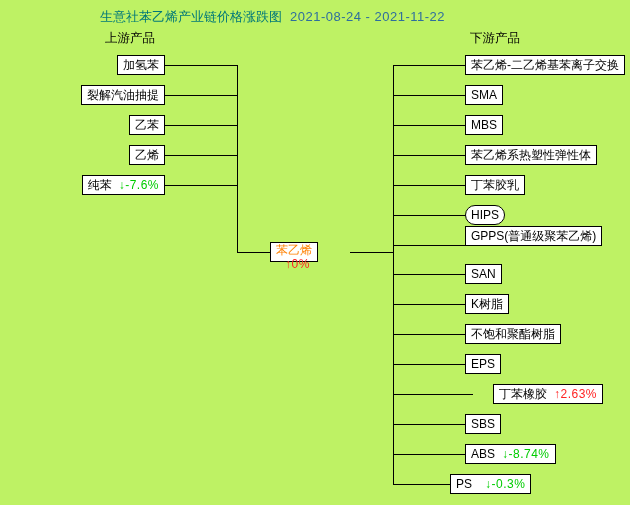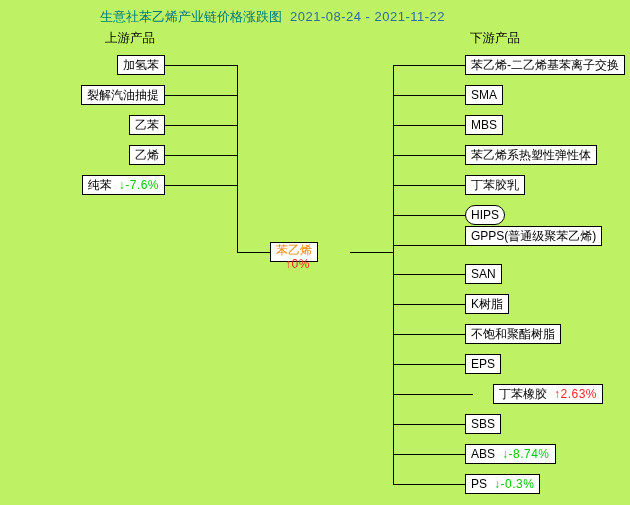--- a/index.html
+++ b/index.html
@@ -127,21 +127,21 @@
     <span class="chg" style="color: rgb(255, 34, 34);">↑2.63%</span>
   </div>
       <div class="node" style="left: 465px; top: 414px;">
     <span class="lbl">SBS</span>
 
   </div>
       <div class="node" style="left: 465px; top: 444px;">
     <span class="lbl">ABS</span>
     <span class="chg" style="color: rgb(0, 204, 0);">↓-8.74%</span>
   </div>
-      <div class="node" style="left: 465px; top: 474px;">
+      <div class="node" style="left: 450px; top: 474px; gap: 6px;">
     <span class="lbl">PS</span>
     <span class="chg" style="color: rgb(0, 204, 0);">↓-0.3%</span>
   </div>
       <div class="node" style="left: 270px; top: 242px; flex-direction: column;">
     <span class="lbl" style="color: rgb(255, 128, 0);">苯乙烯</span>
     <span class="chg" style="color: rgb(255, 34, 34);">↑0%</span>
   </div>
     </div>
 </div>
 

